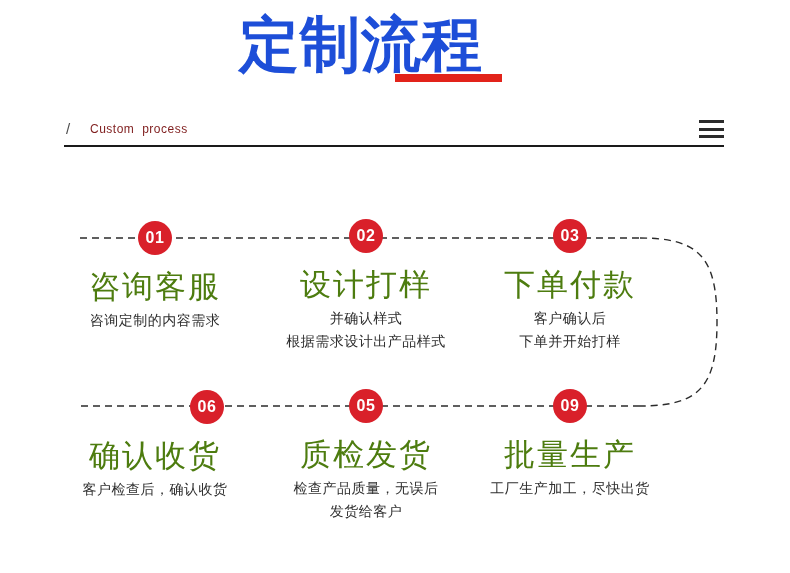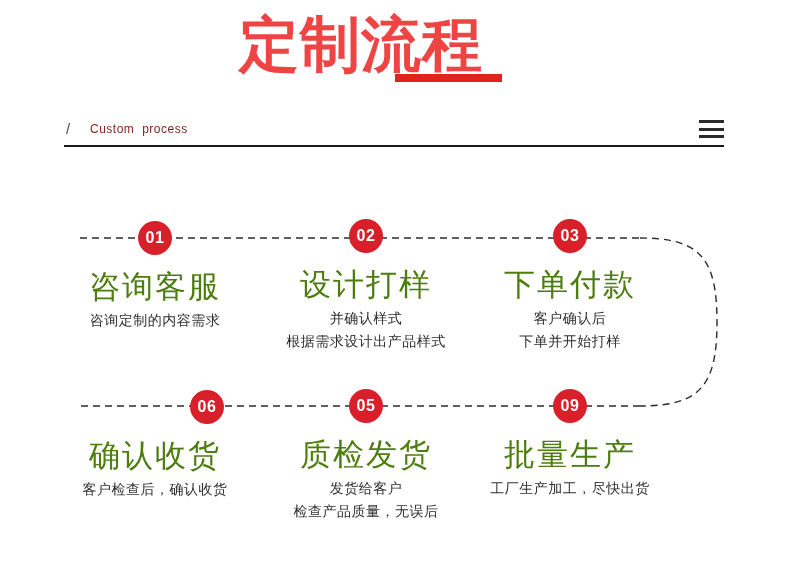--- a/index.html
+++ b/index.html
@@ -20,21 +20,21 @@
   .page-title {
     position: absolute;
     left: 0;
     top: 8px;
     width: 722px;
     text-align: center;
     font-size: 60px;
     line-height: 74px;
     font-weight: bold;
     letter-spacing: 1px;
-    color: #ef4444;
+    color: #1d4ed8;
     white-space: nowrap;
   }
   .title-underline {
     position: absolute;
     left: 395px;
     top: 74px;
     width: 107px;
     height: 8px;
     background: #e2231a;
   }
@@ -199,22 +199,22 @@
     <div class="step-title">确认收货</div>
     <div class="step-desc">
       <div>客户检查后，确认收货</div>
     </div>
   </div>
 
   <div class="badge" style="left:349px; top:389px;">05</div>
   <div class="step" style="left:241px; top:435px;">
     <div class="step-title">质检发货</div>
     <div class="step-desc">
+      <div>检查产品质量，无误后</div>
       <div>发货给客户</div>
-      <div>检查产品质量，无误后</div>
     </div>
   </div>
 
   <div class="badge" style="left:553px; top:389px;">09</div>
   <div class="step" style="left:445px; top:435px;">
     <div class="step-title">批量生产</div>
     <div class="step-desc">
       <div>工厂生产加工，尽快出货</div>
     </div>
   </div>

